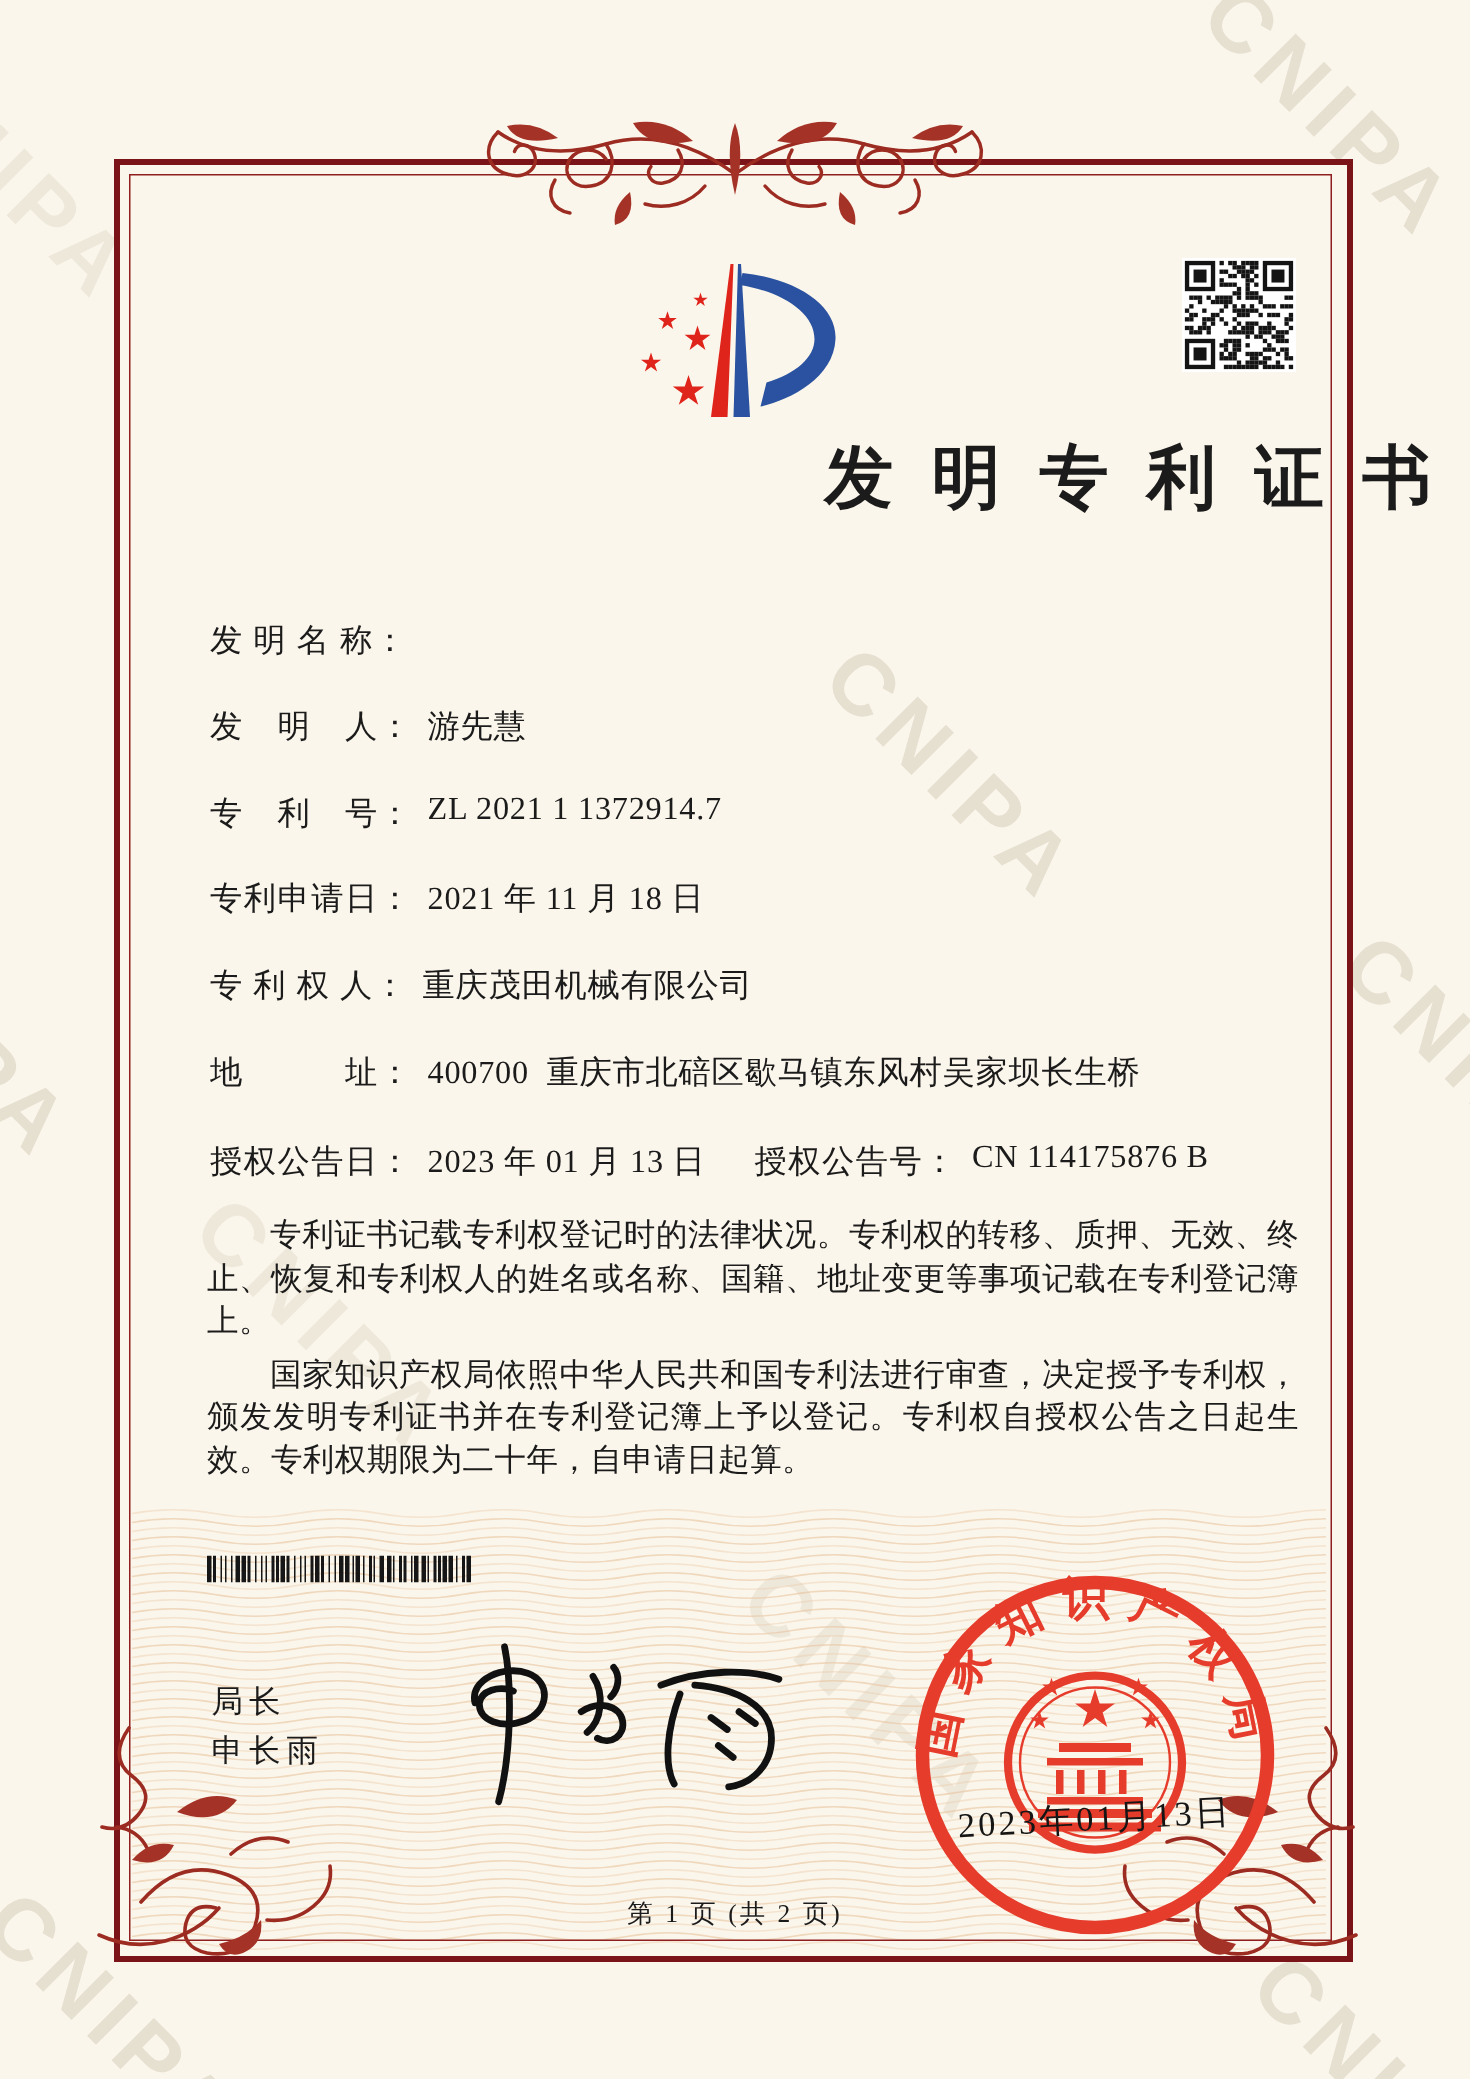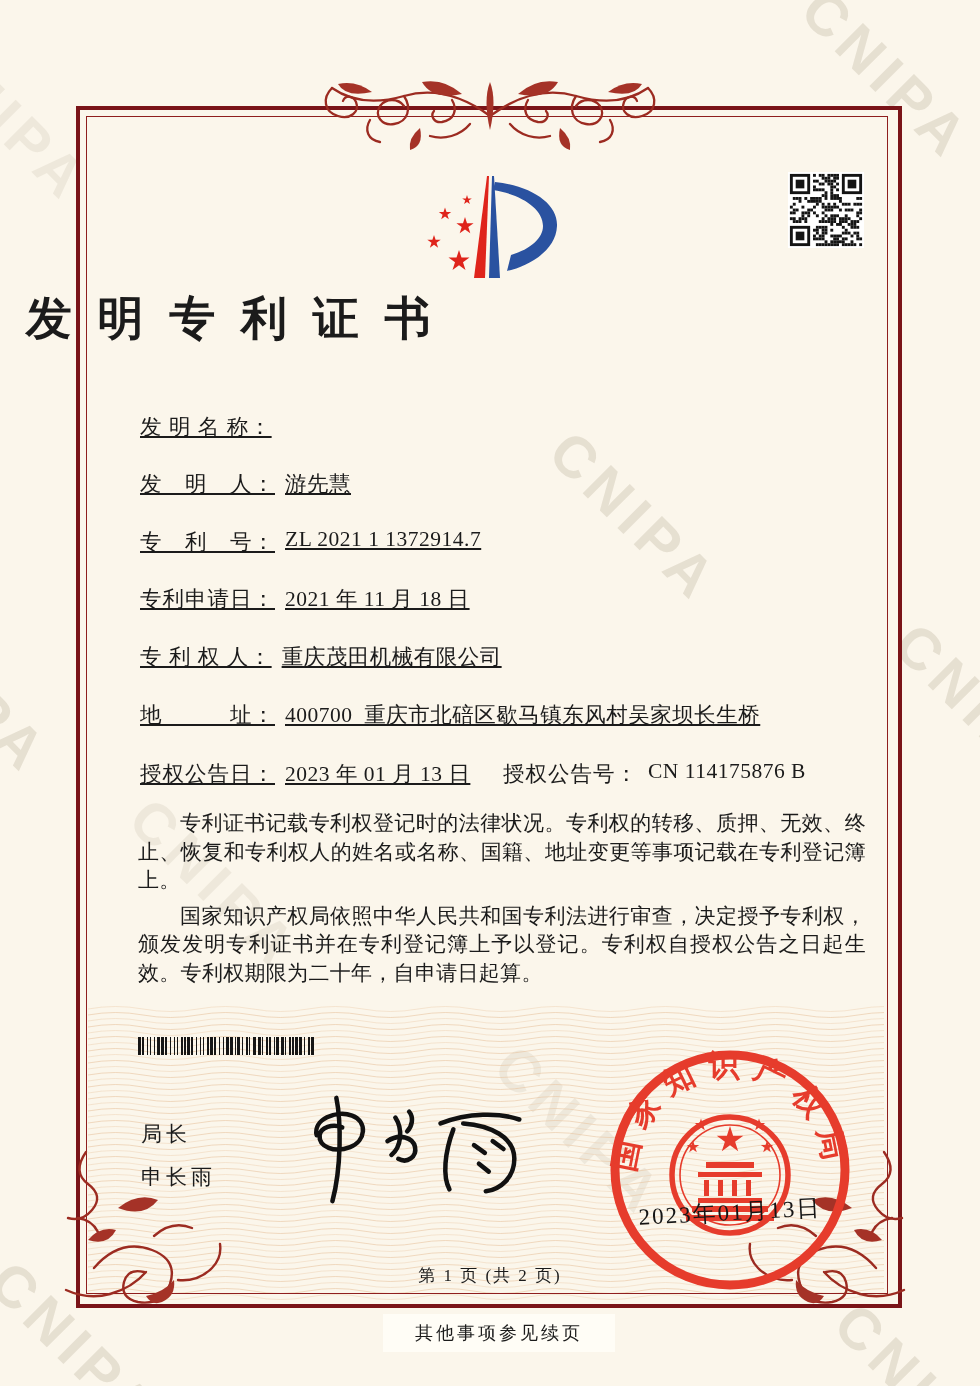--- a/index.html
+++ b/index.html
@@ -21,36 +21,36 @@
     border:4px solid #7a1418;z-index:3;}
   .frame-inner{position:absolute;left:86px;top:116px;width:800px;height:1176px;
     border:1.5px solid #8f1e1e;z-index:3;}
   .ornament{position:absolute;z-index:4;}
   
   .waves{position:absolute;left:88px;top:1004px;width:796px;height:298px;z-index:2;}
   
   .cert-no{position:absolute;left:122px;top:170px;font-size:20px;letter-spacing:2px;z-index:5;white-space:pre;}
   .logo{position:absolute;left:410px;top:156px;width:150px;height:140px;z-index:5;}
   .qr{position:absolute;left:788px;top:172px;width:76px;height:76px;z-index:5;background:#fff;}
-  .title{position:absolute;left:0;top:288px;width:100%;text-align:left;
+  .title{position:absolute;left:0;top:288px;width:100%;text-align:right;
     font-size:46px;font-weight:bold;letter-spacing:0.56em;text-indent:0.56em;z-index:5;}
   
   .fields{position:absolute;left:140px;top:0;z-index:5;font-size:21.5px;}
-  .frow{position:absolute;left:0;display:flex;white-space:pre;text-decoration:underline;}
+  .frow{position:absolute;left:0;display:flex;white-space:pre;}
   .flabel{white-space:pre;letter-spacing:1px;}
   .fvalue{white-space:pre;margin-left:10px;letter-spacing:0.5px;}
   .grant2{position:absolute;left:363px;display:flex;white-space:pre;}
   
   .paras{position:absolute;left:138px;top:809px;width:728px;z-index:5;}
   .paras p{margin:0 0 7px 0;font-size:21px;line-height:28.5px;text-indent:2em;text-align:justify;letter-spacing:0.3px;}
   
   .barcode{position:absolute;left:138px;top:1037px;width:262px;height:18px;z-index:5;overflow:hidden;white-space:nowrap;font-size:0;}
   .director{position:absolute;left:141px;top:1120px;z-index:5;
     font-family:"Liberation Sans","DejaVu Sans",sans-serif;font-size:21px;letter-spacing:4px;}
-  .director .name{margin-top:15px;}
+  .director .name{margin-top:5px;}
   .signature{position:absolute;left:292px;top:1090px;width:248px;height:118px;z-index:5;}
   .seal{position:absolute;left:590px;top:1048px;width:280px;height:248px;z-index:6;}
   .seal svg{position:absolute;left:0;top:0;}
   .seal-date{position:absolute;left:8px;top:149px;width:264px;text-align:center;
     font-size:23px;letter-spacing:2px;color:#151515;transform:rotate(-3deg);white-space:pre;}
   .page-num{position:absolute;left:0;top:1264px;width:100%;text-align:center;font-size:17px;z-index:5;letter-spacing:2px;}
   .cont-note{position:absolute;left:383px;top:1314px;width:232px;height:38px;z-index:5;
     background:#fffdf6;text-align:center;line-height:38px;font-size:18px;letter-spacing:3px;}
 </style>
 </head>
@@ -506,15 +506,14 @@
         <rect x="156" y="132" width="5" height="16"></rect>
         <rect x="108" y="150" width="64" height="5"></rect>
         <rect x="102" y="158" width="76" height="6"></rect>
         <rect x="96" y="167" width="88" height="6"></rect>
       </g>
     </svg>
     <div class="seal-date">2023年01月13日</div>
   </div>
 
   <div class="page-num">第 1 页 (共 2 页)</div>
-  <div class="cont-note">其他事项参见续页</div>
 
 </div>
 
 </body></html>

